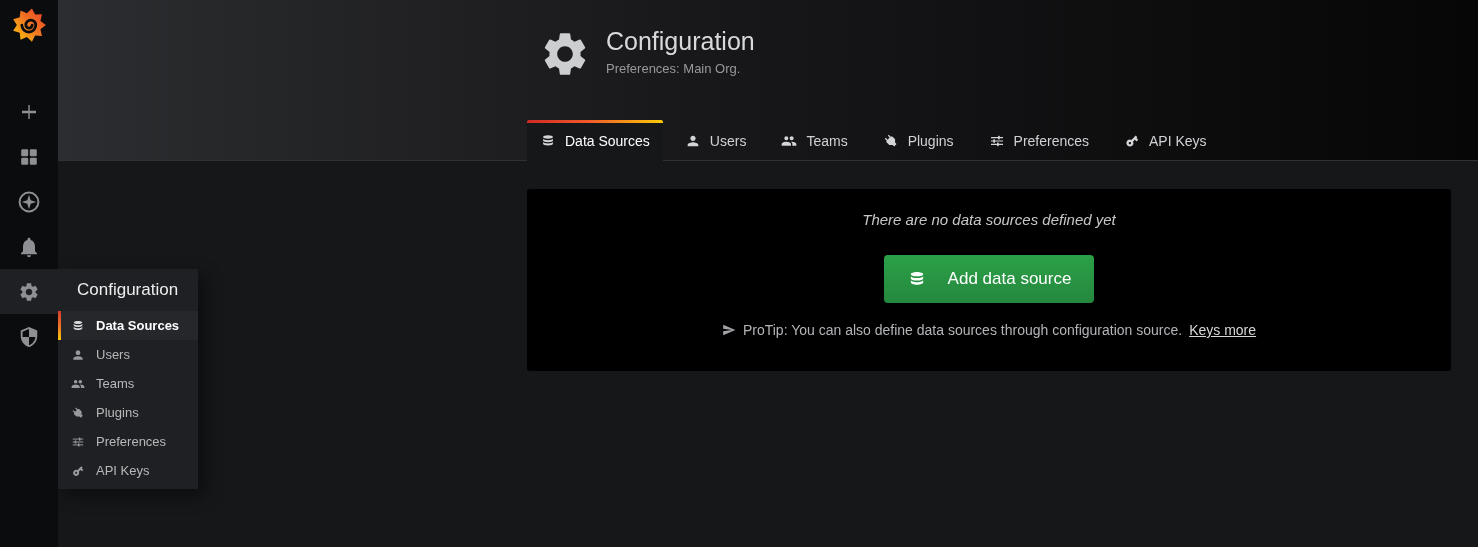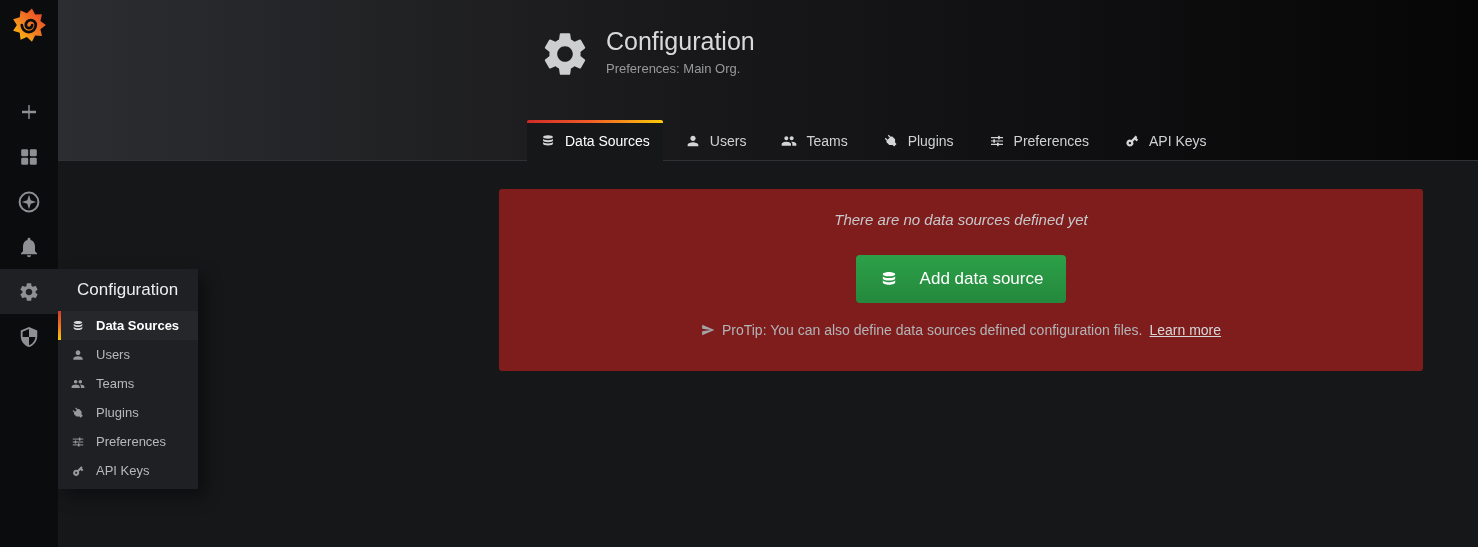--- a/index.html
+++ b/index.html
@@ -36,22 +36,22 @@
   .tab .ticon { width: 16px; height: 16px; color: #d3d4d6; flex: none; }
   .tab.active { background: #161719; color: #ffffff; border-radius: 2px 2px 0 0; }
   .tab.active::before {
     content: ""; position: absolute; top: 0; left: 0; right: 0; height: 3px;
     border-radius: 2px 2px 0 0;
     background: linear-gradient(90deg, #cf2a27 0%, #f05a28 45%, #fbca0a 100%);
   }
 
   
   .content-panel {
-    position: absolute; left: 499px; top: 189px; width: 924px; height: 182px;
-    background: #7f1d1d; border-radius: 3px; text-align: center;
+    position: absolute; left: 527px; top: 189px; width: 924px; height: 182px;
+    background: #000000; border-radius: 3px; text-align: center;
   }
   .empty-msg { padding-top: 22px; font-style: italic; font-size: 15px; color: #c7c8ca; }
   .add-btn {
     margin-top: 27px; display: inline-flex; align-items: center; gap: 21px;
     height: 48px; padding: 0 23px; border: none; border-radius: 4px; cursor: pointer;
     background: linear-gradient(180deg, #2ca048 0%, #24883d 100%);
     color: #ffffff; font-size: 17px; font-weight: 500; font-family: inherit;
   }
   .btn-db { width: 20px; height: 20px; }
   .protip {
@@ -214,22 +214,22 @@
   <button class="add-btn">
     <svg class="btn-db" viewBox="0 0 24 24">
         <use href="#i-db"></use>
       </svg>
     <span>Add data source</span>
   </button>
   <div class="protip">
     <svg class="rocket-ic" viewBox="0 0 24 24">
         <use href="#i-rocket"></use>
       </svg>
-    <span>ProTip: You can also define data sources defined configuration files.</span>
-    <a>Learn more</a>
+    <span>ProTip: You can also define data sources through configuration source.</span>
+    <a>Keys more</a>
   </div>
 </section>
 
 <aside class="sidebar">
   <div class="side-logo">
     <svg width="38" height="38" viewBox="0 0 36 36">
         <use href="#i-grafana-logo"></use>
       </svg>
   </div>
   <nav class="side-nav">

